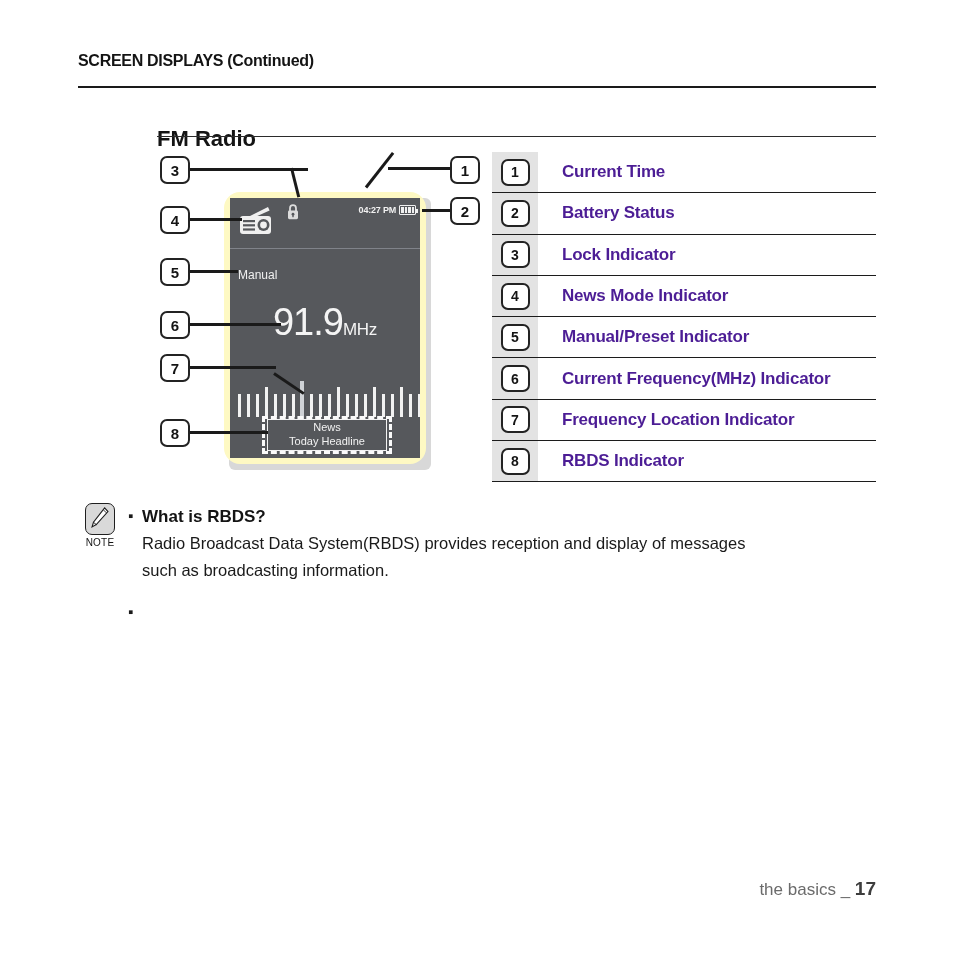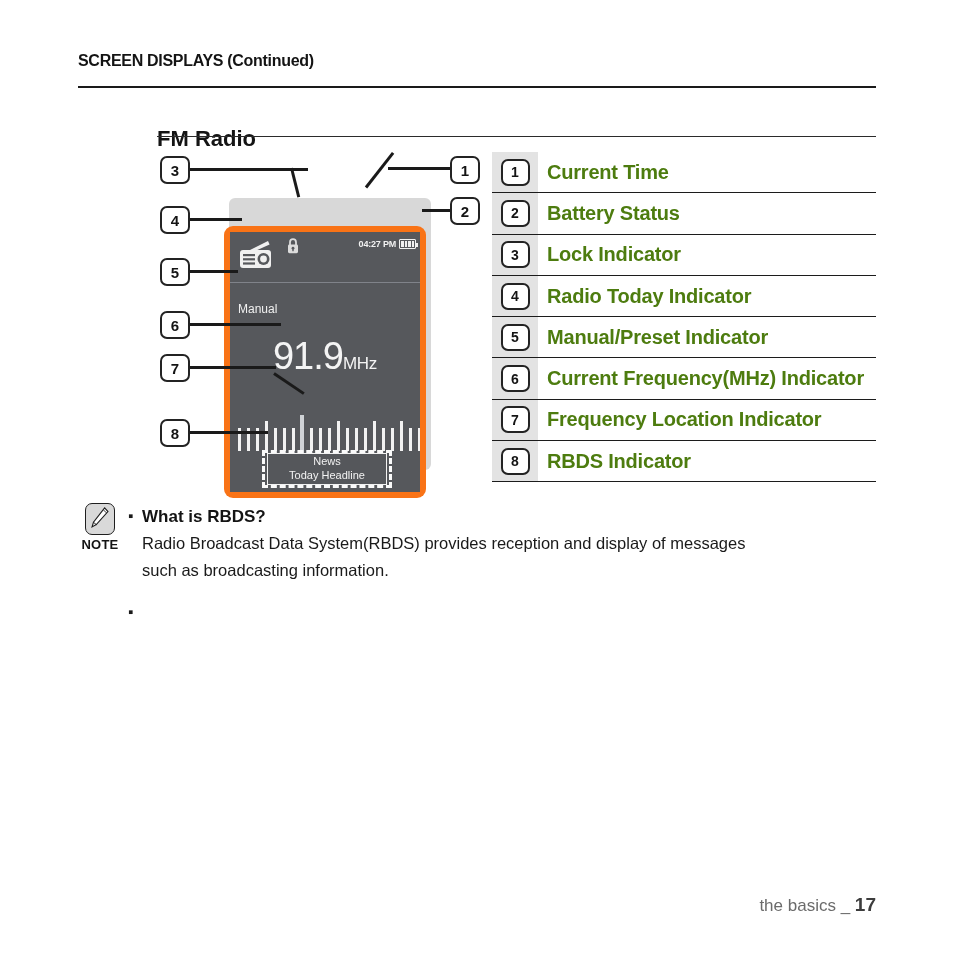--- a/index.html
+++ b/index.html
@@ -55,26 +55,25 @@
 
   
   .device-shadow {
     position:absolute; left:229px; top:198px;
     width:202px; height:272px;
     background:#d8d8d8; border-radius:6px; z-index:1;
   }
   .device {
     position:absolute; left:224px; top:192px;
     width:202px; height:272px;
-    background:#f97316;
-    border-radius:9px;
+    background:#fef9c3;
+    border-radius:16px;
     padding:6px;
     box-sizing:border-box;
     z-index:3;
-    margin-top:34px;
   }
   .screen {
     position:relative;
     width:100%; height:100%;
     background:#56585c;
     overflow:hidden;
   }
   .screen-statusbar {
     position:relative; height:50px;
   }
@@ -176,50 +175,50 @@
   .legend-chip {
     width:29px; height:27px;
     border:2px solid #232323;
     border-radius:7px;
     background:#ffffff;
     font-size:14px; font-weight:bold; color:#141414;
     display:flex; align-items:center; justify-content:center;
     box-sizing:border-box;
   }
   .legend-label {
-    padding-left:9px;
-    font-size:20px; font-weight:bold; color:#4d7c0f;
+    padding-left:24px;
+    font-size:17px; font-weight:bold; color:#4c1d95;
     letter-spacing:-0.2px;
     white-space:nowrap;
   }
 
   
   .note-icon-wrap {
     position:absolute; left:78px; top:503px;
     width:44px; text-align:center;
   }
   .note-badge {
     width:30px; height:32px; margin:0 auto;
     border:1.5px solid #1f1f1f; border-radius:7px;
     background:#d9d9d9; position:relative; box-sizing:border-box;
   }
   .note-word {
-    font-size:13px; font-weight:bold; color:#141414;
+    font-size:10px; font-weight:normal; color:#141414;
     margin-top:2px; letter-spacing:0.2px;
   }
   .note-body { position:absolute; left:128px; top:504px; width:740px; }
   .note-bullet-row { display:flex; }
   .bullet { flex:0 0 14px; font-size:15px; color:#1a1a1a; line-height:1.55; }
   .note-heading { font-size:17px; font-weight:bold; color:#141414; line-height:1.55; }
   .note-para { font-size:16.5px; color:#1a1a1a; line-height:1.62; }
   .note-second { margin-top:16px; }
 
   
   .footer {
-    position:absolute; right:78px; bottom:38px;
+    position:absolute; right:78px; bottom:54px;
     font-size:17px; color:#6b6b6b;
   }
   .footer b { color:#3d3d3d; font-size:19px; }
 </style>
 </head>
 <body>
 
 <div class="page-header">
   <div class="page-title">SCREEN DISPLAYS (Continued)</div>
 </div>
@@ -349,21 +348,21 @@
   <div class="legend-row">
     <div class="legend-numcell">
       <span class="legend-chip">3</span>
     </div>
     <div class="legend-label">Lock Indicator</div>
   </div>
   <div class="legend-row">
     <div class="legend-numcell">
       <span class="legend-chip">4</span>
     </div>
-    <div class="legend-label">Radio Today Indicator</div>
+    <div class="legend-label">News Mode Indicator</div>
   </div>
   <div class="legend-row">
     <div class="legend-numcell">
       <span class="legend-chip">5</span>
     </div>
     <div class="legend-label">Manual/Preset Indicator</div>
   </div>
   <div class="legend-row">
     <div class="legend-numcell">
       <span class="legend-chip">6</span>

